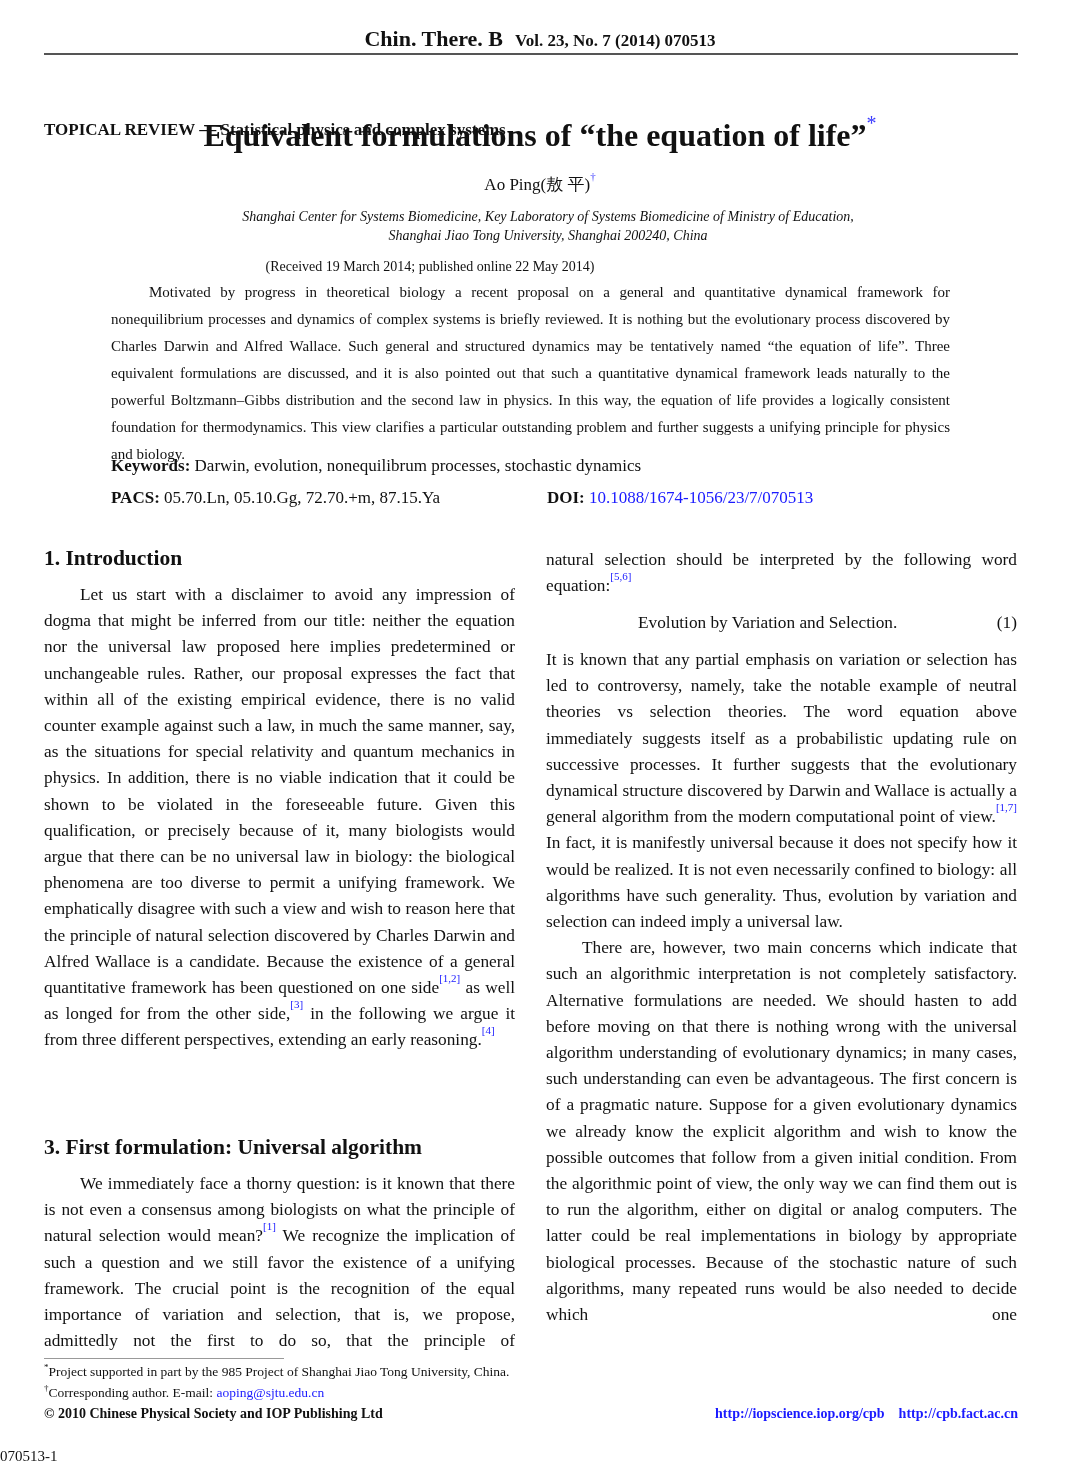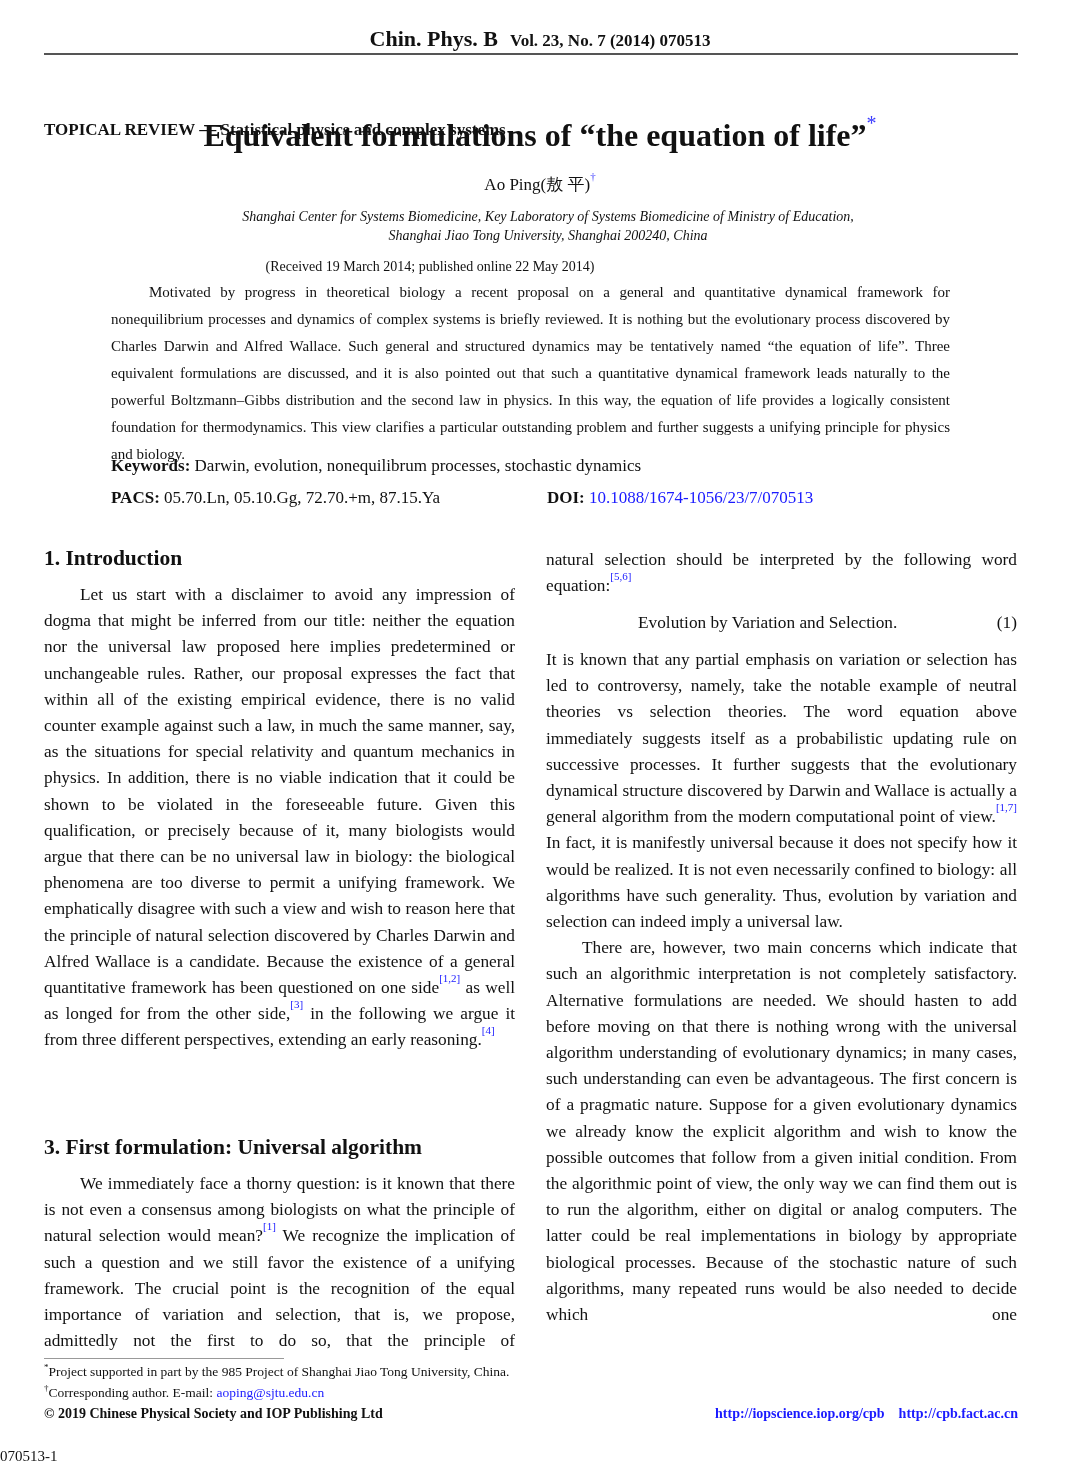--- a/index.html
+++ b/index.html
@@ -51,21 +51,21 @@
   #fn1 sup, #fn2 sup { font-size: 9px; top: -1px; }
   #copyright { left: 44px; top: 1406px; font-size: 14px; font-weight: bold; white-space: nowrap; }
   #urls { right: 62px; top: 1406px; font-size: 14px; font-weight: bold; white-space: nowrap; }
   #urls span + span { margin-left: 14px; }
   #page-num { left: 0; top: 1437px; width: 988px; font-size: 15px; margin-top: 11px; }
 </style>
 </head>
 <body>
 
 <div id="running-head" class="abs">
-  <span class="journal">Chin. Phys. B</span><span class="vol">Vol. 23, No. 7 (2014) 070513</span>
+  <span class="journal">Chin. There. B</span><span class="vol">Vol. 23, No. 7 (2014) 070513</span>
 </div>
 <div id="head-rule" class="abs"></div>
 
 <div id="topical" class="abs">TOPICAL REVIEW — Statistical physics and complex systems</div>
 
 <div id="title" class="abs">
   <span>Equivalent formulations of “the equation of life”</span><sup>*</sup>
 </div>
 <div id="author" class="abs">
   <span>Ao Ping(敖 平)</span><sup>†</sup>
@@ -116,17 +116,17 @@
 </div>
 
 <div id="fn-rule" class="abs"></div>
 <div id="fn1" class="abs">
   <sup>*</sup><span>Project supported in part by the 985 Project of Shanghai Jiao Tong University, China.</span>
 </div>
 <div id="fn2" class="abs">
   <sup>†</sup><span>Corresponding author. E-mail: </span><span class="link">aoping@sjtu.edu.cn</span>
 </div>
 
-<div id="copyright" class="abs">© 2019  Chinese Physical Society and IOP Publishing Ltd</div>
+<div id="copyright" class="abs">© 2010  Chinese Physical Society and IOP Publishing Ltd</div>
 <div id="urls" class="abs">
   <span class="link">http://iopscience.iop.org/cpb</span><span class="link">http://cpb.fact.ac.cn</span>
 </div>
 <div id="page-num" class="abs">070513-1</div>
 
 </body></html>

